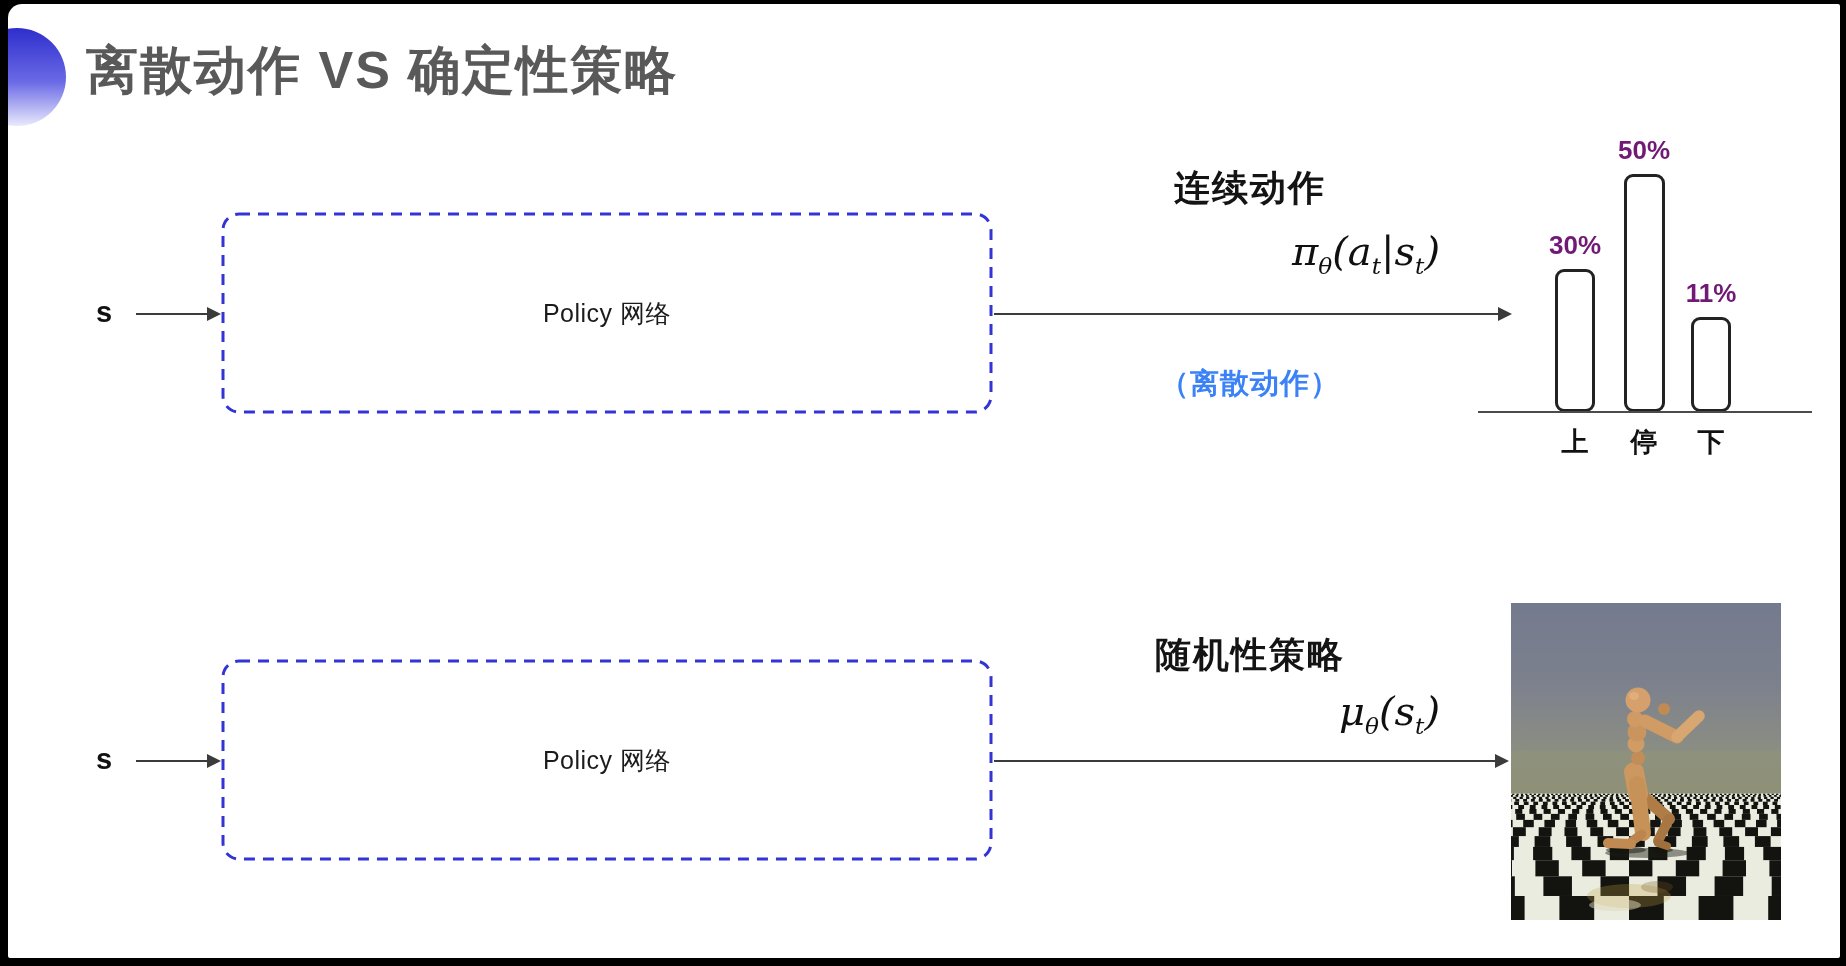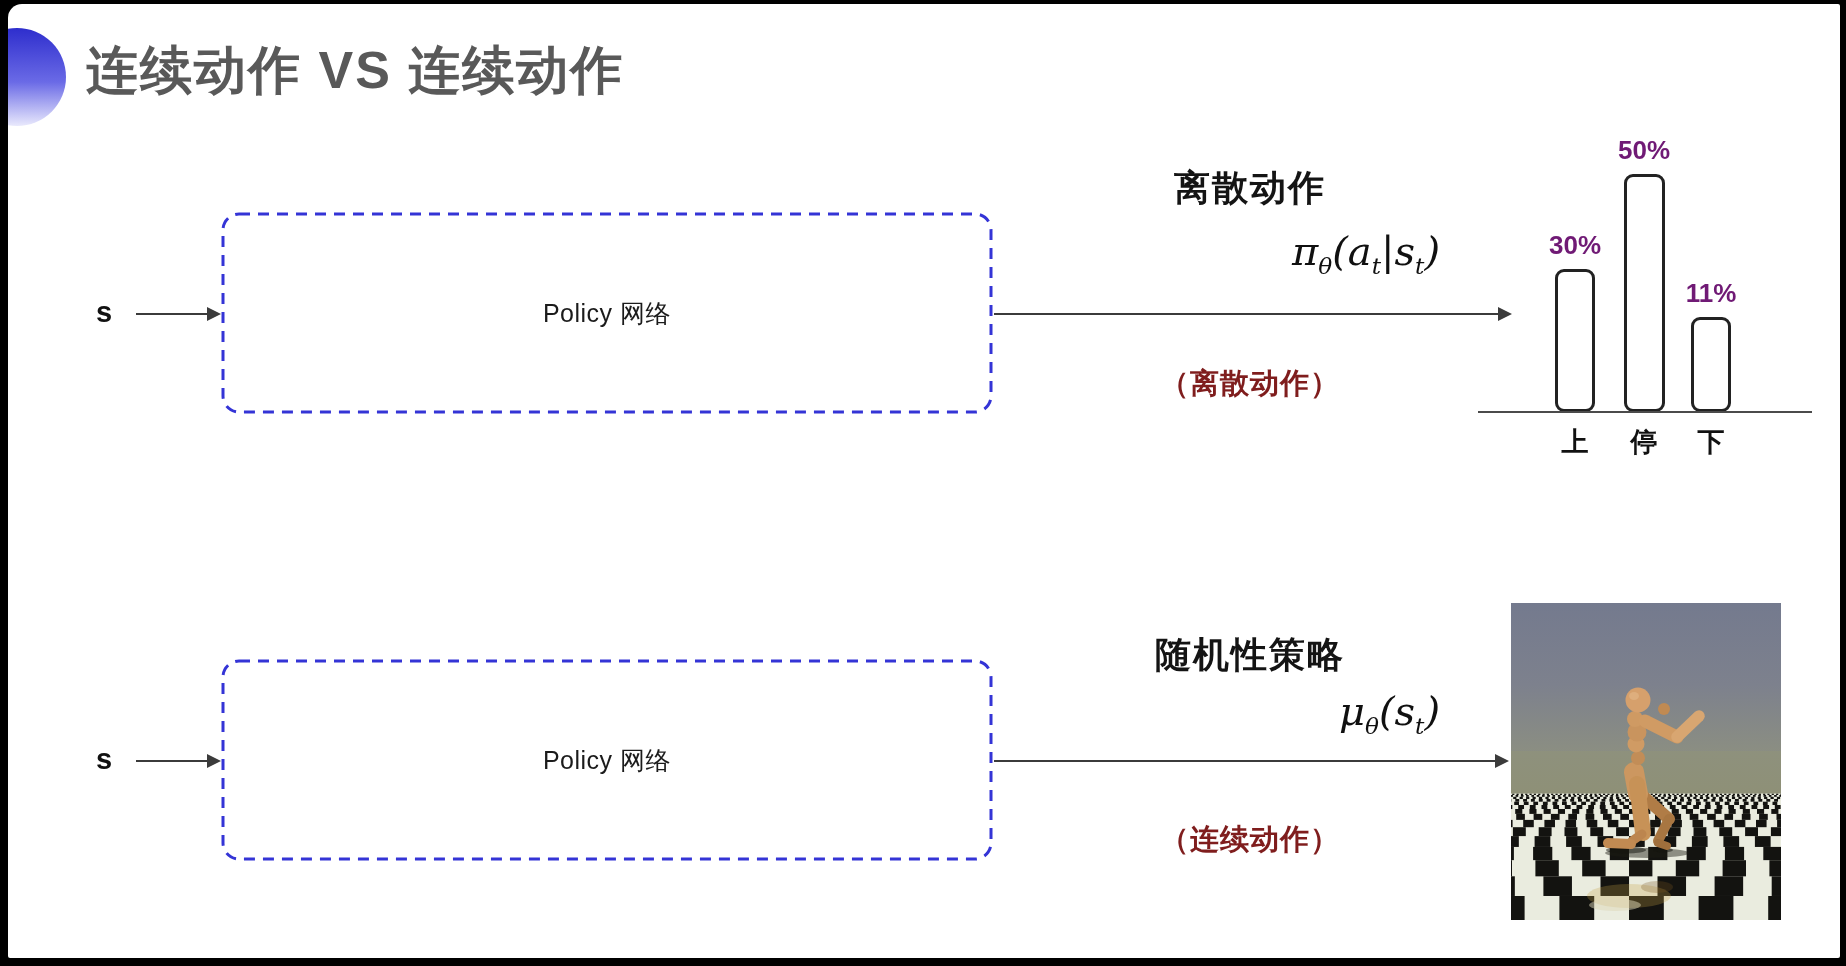--- a/index.html
+++ b/index.html
@@ -21,21 +21,21 @@
                border-left:14px solid #3b3b3b;border-top:7px solid transparent;border-bottom:7px solid transparent;}
   .pbox{position:absolute;}
   .pbox-label{position:absolute;display:flex;align-items:center;justify-content:center;
               font-size:25px;color:#1b1b1b;letter-spacing:.5px;text-align:center;}
   .policy-type{position:absolute;width:380px;text-align:center;font-size:36px;font-weight:700;
                color:#141414;letter-spacing:2px;}
   .formula{position:absolute;width:380px;text-align:right;font-size:40px;color:#101010;
            font-family:"DejaVu Serif", serif;font-style:italic;}
   .formula sub{font-size:.58em;font-style:italic;}
   .action-note{position:absolute;width:380px;text-align:center;font-size:29px;font-weight:700;
-               color:#7f1d1d;letter-spacing:1px;}
+               color:#3b82f6;letter-spacing:1px;}
 
   
   .chart{position:absolute;}
   .bar-area{position:absolute;left:0;top:0;width:100%;height:288px;}
   .bar{position:absolute;bottom:0;border:3px solid #222;border-radius:9px;background:#fff;box-sizing:border-box;}
   .bar-label{position:absolute;text-align:center;font-size:26px;font-weight:600;color:#701a75;}
   .baseline{position:absolute;left:8px;top:287px;width:334px;height:2px;background:#4b4b4b;}
   .cat-label{position:absolute;top:300px;width:40px;text-align:center;font-size:27px;font-weight:600;color:#111;}
 
   
@@ -47,37 +47,37 @@
             background:linear-gradient(to bottom,rgba(142,145,125,.95),rgba(142,145,125,0));}
   .sim-robot{position:absolute;left:0;top:0;width:270px;height:317px;display:block;}
 </style>
 </head>
 <body>
 
 <div class="slide">
  <div class="content">
 
   <div class="accent-circle"></div>
-  <div class="page-title">连续动作 VS 连续动作</div>
+  <div class="page-title">离散动作 VS 确定性策略</div>
 
   <div class="s-label" style="left:88px;top:292px">s</div>
   <div class="arrow" style="left:128px;top:309px;width:72px">
         <i class="head"></i>
       </div>
 
   <svg class="pbox" style="left:213px;top:208px" width="772" height="202">
     <rect x="2" y="2" width="768" height="198" rx="16" fill="none" stroke="#3434d6" stroke-width="3" stroke-dasharray="11 8"></rect>
   </svg>
   <div class="pbox-label" style="left:213px;top:208px;width:772px;height:202px">Policy 网络</div>
 
   <div class="arrow" style="left:986px;top:309px;width:505px">
         <i class="head"></i>
       </div>
 
-  <div class="policy-type" style="left:1052px;top:160px">离散动作</div>
+  <div class="policy-type" style="left:1052px;top:160px">连续动作</div>
   <div class="formula" style="left:1052px;top:224px"><span>π</span><sub>θ</sub><span>(a</span><sub>t</sub><span>|s</span><sub>t</sub><span>)</span></div>
   <div class="action-note" style="left:1052px;top:360px">（离散动作）</div>
 
   <div class="chart" style="left:1462px;top:120px;width:350px;height:350px">
     <div class="bar-area">
       <div class="bar" style="left: 85px; width: 40px; height: 143px;"></div>
       <div class="bar" style="left: 154px; width: 41px; height: 238px;"></div>
       <div class="bar" style="left: 221px; width: 40px; height: 95px;"></div>
       <div class="bar-label" style="left: 60px; width: 90px; bottom: 151px;">30%</div>
       <div class="bar-label" style="left: 129px; width: 90px; bottom: 246px;">50%</div>
@@ -98,21 +98,20 @@
     <rect x="2" y="2" width="768" height="198" rx="16" fill="none" stroke="#3434d6" stroke-width="3" stroke-dasharray="11 8"></rect>
   </svg>
   <div class="pbox-label" style="left:213px;top:655px;width:772px;height:202px">Policy 网络</div>
 
   <div class="arrow" style="left:986px;top:756px;width:502px">
         <i class="head"></i>
       </div>
 
   <div class="policy-type" style="left:1052px;top:627px">随机性策略</div>
   <div class="formula" style="left:1052px;top:684px"><span>μ</span><sub>θ</sub><span>(s</span><sub>t</sub><span></span><sub></sub><span>)</span></div>
-  <div class="action-note" style="left:1052px;top:816px">（连续动作）</div>
 
   <div class="sim-image">
     <div class="sim-sky"></div>
     <svg id="floor-svg" class="sim-floor" viewBox="0 0 270 169" preserveAspectRatio="none">
           <rect x="0" y="0" width="270" height="169" fill="#eaecdf"></rect>
           <rect x="-90.8" y="145.0" width="34.80" height="24.00" fill="#131310"></rect>
           <rect x="-21.2" y="145.0" width="34.80" height="24.00" fill="#131310"></rect>
           <rect x="48.4" y="145.0" width="34.80" height="24.00" fill="#131310"></rect>
           <rect x="118.0" y="145.0" width="34.80" height="24.00" fill="#131310"></rect>
           <rect x="187.6" y="145.0" width="34.80" height="24.00" fill="#131310"></rect>

